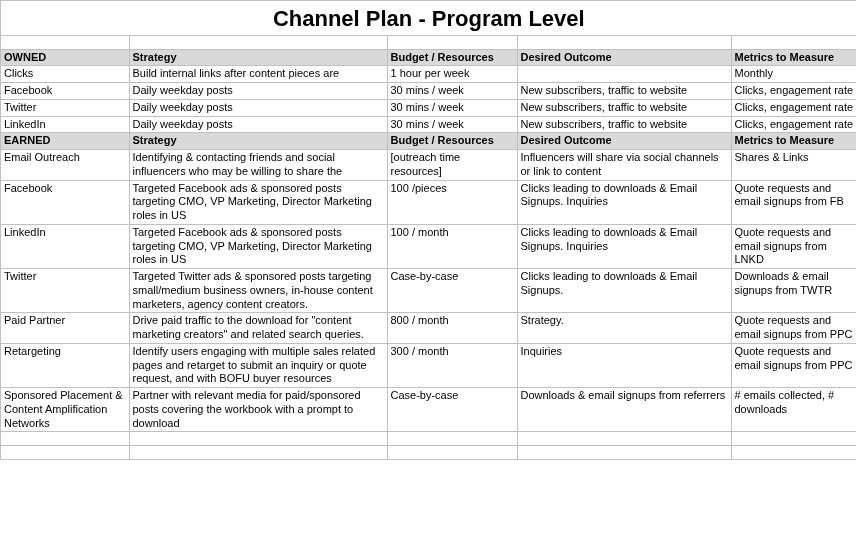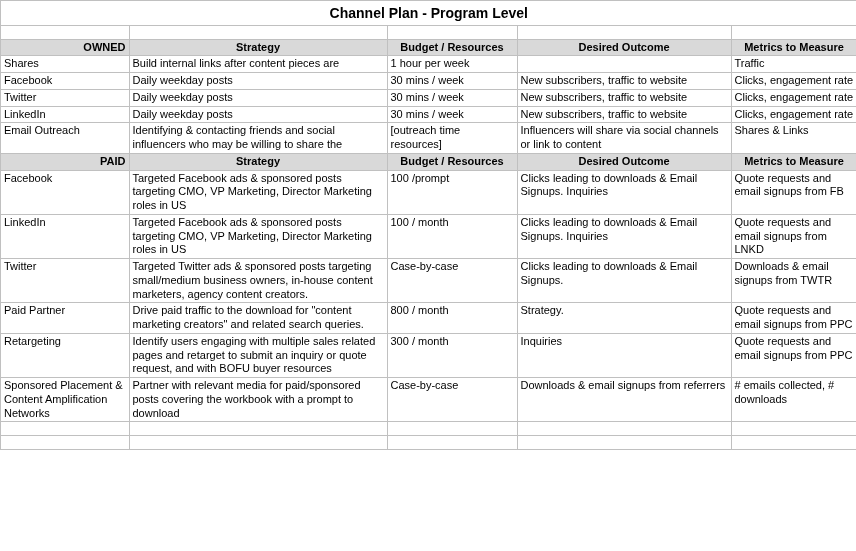--- a/index.html
+++ b/index.html
@@ -11,43 +11,42 @@
     color: #000;
   }
   .sheet {
     width: 856px;
     border-left: 1px solid #c0c0c0;
     border-top: 1px solid #c0c0c0;
   }
   .title-row td {
     text-align: center;
     font-weight: bold;
-    font-size: 14px;
+    font-size: 22px;
     padding: 4px 0 2px 0;
   }
   table {
     border-collapse: collapse;
     width: 100%;
     table-layout: fixed;
   }
   td {
     border-right: 1px solid #c0c0c0;
     border-bottom: 1px solid #c0c0c0;
     padding: 1px 3px;
     vertical-align: top;
     line-height: 1.25;
     overflow: hidden;
   }
   .section-header td {
     background: #d9d9d9;
     font-weight: bold;
-    text-align: center;
   }
   .section-header td.left {
-    text-align: right;
+    text-align: left;
   }
   .empty-row td {
     height: 14px;
   }
   col.c1 { width: 128px; }
   col.c2 { width: 258px; }
   col.c3 { width: 130px; }
   col.c4 { width: 214px; }
   col.c5 { width: 126px; }
 </style>
@@ -77,25 +76,25 @@
   </tbody>
       <tbody id="sections">
         <tr class="section-header">
           <td class="left">OWNED</td>
           <td>Strategy</td>
           <td>Budget / Resources</td>
           <td>Desired Outcome</td>
           <td>Metrics to Measure</td>
         </tr>
         <tr>
-          <td>Shares</td>
+          <td>Clicks</td>
           <td>Build internal links after content pieces are</td>
           <td>1 hour per week</td>
           <td></td>
-          <td>Traffic</td>
+          <td>Monthly</td>
         </tr>
         <tr>
           <td>Facebook</td>
           <td>Daily weekday posts</td>
           <td>30 mins / week</td>
           <td>New subscribers, traffic to website</td>
           <td>Clicks, engagement rate</td>
         </tr>
         <tr>
           <td>Twitter</td>
@@ -104,38 +103,38 @@
           <td>New subscribers, traffic to website</td>
           <td>Clicks, engagement rate</td>
         </tr>
         <tr>
           <td>LinkedIn</td>
           <td>Daily weekday posts</td>
           <td>30 mins / week</td>
           <td>New subscribers, traffic to website</td>
           <td>Clicks, engagement rate</td>
         </tr>
+        <tr class="section-header">
+          <td class="left">EARNED</td>
+          <td>Strategy</td>
+          <td>Budget / Resources</td>
+          <td>Desired Outcome</td>
+          <td>Metrics to Measure</td>
+        </tr>
         <tr>
           <td>Email Outreach</td>
           <td>Identifying &amp; contacting friends and social influencers who may be willing to share the</td>
           <td>[outreach time resources]</td>
           <td>Influencers will share via social channels or link to content</td>
           <td>Shares &amp; Links</td>
         </tr>
-        <tr class="section-header">
-          <td class="left">PAID</td>
-          <td>Strategy</td>
-          <td>Budget / Resources</td>
-          <td>Desired Outcome</td>
-          <td>Metrics to Measure</td>
-        </tr>
         <tr>
           <td>Facebook</td>
           <td>Targeted Facebook ads &amp; sponsored posts targeting CMO, VP Marketing, Director Marketing roles in US</td>
-          <td>100 /prompt</td>
+          <td>100 /pieces</td>
           <td>Clicks leading to downloads &amp; Email Signups. Inquiries</td>
           <td>Quote requests and email signups from FB</td>
         </tr>
         <tr>
           <td>LinkedIn</td>
           <td>Targeted Facebook ads &amp; sponsored posts targeting CMO, VP Marketing, Director Marketing roles in US</td>
           <td>100 / month</td>
           <td>Clicks leading to downloads &amp; Email Signups. Inquiries</td>
           <td>Quote requests and email signups from LNKD</td>
         </tr>

